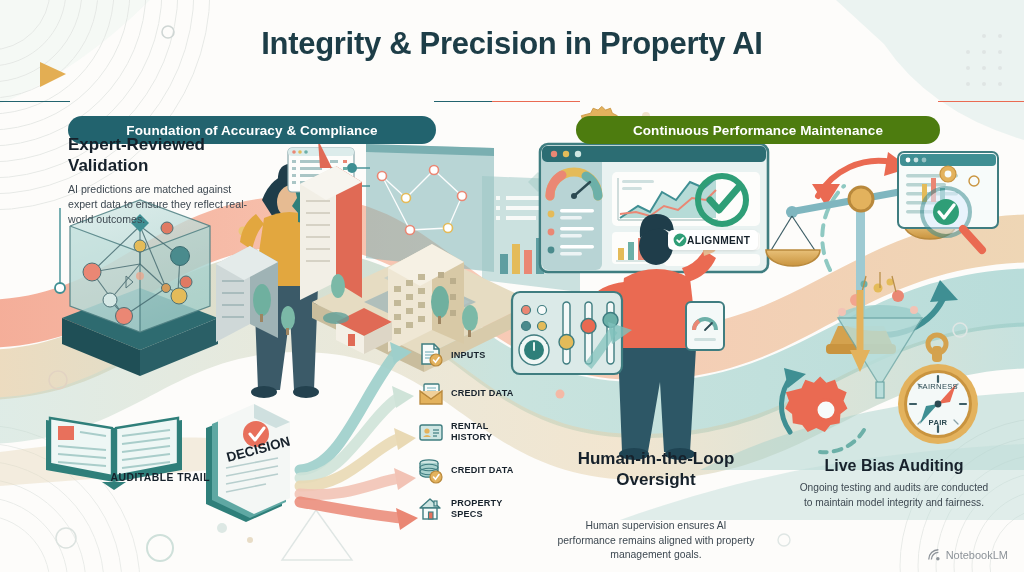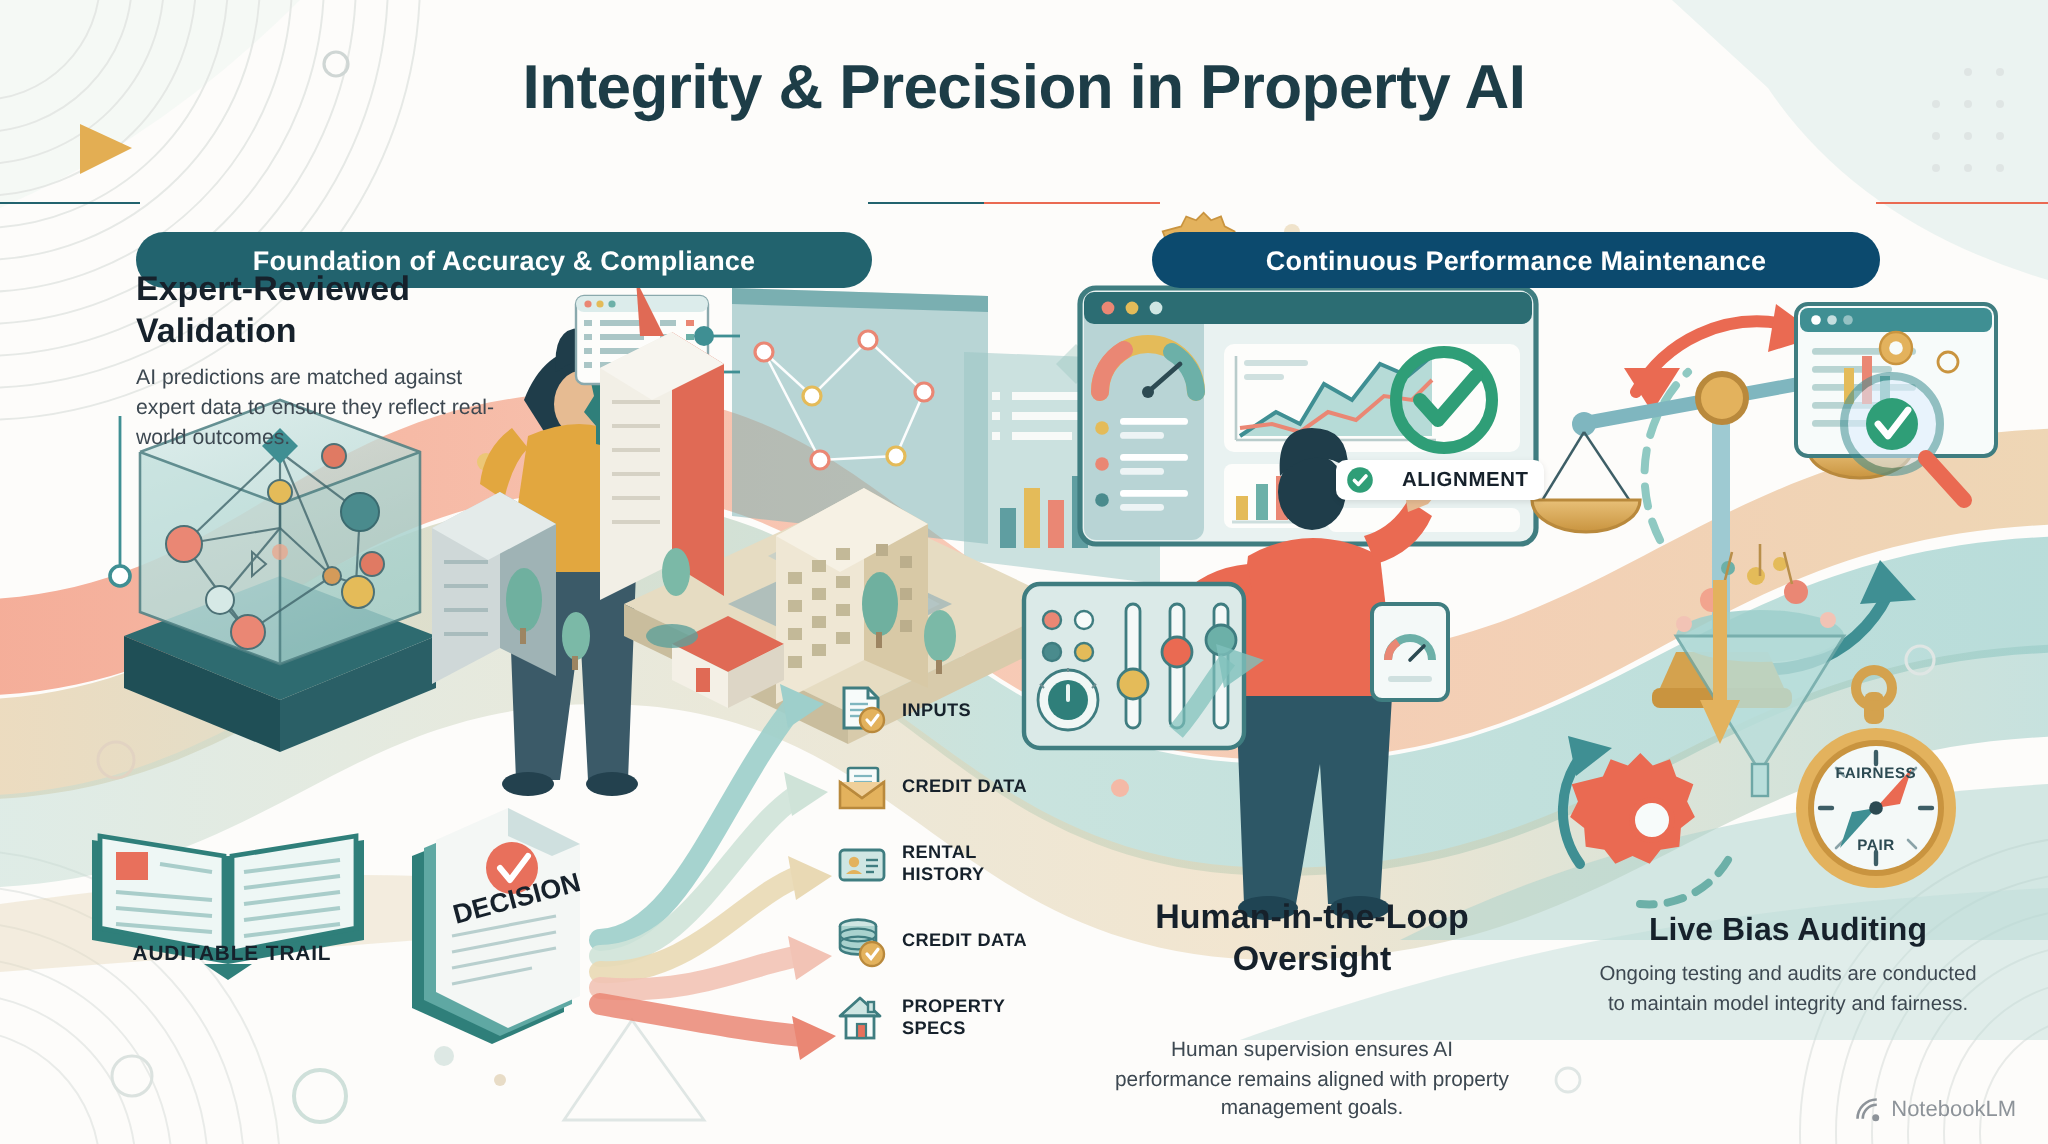--- a/index.html
+++ b/index.html
@@ -20,21 +20,21 @@
     color:#1d3d47; z-index:30;
   }
 
   
   .banner {
     position:absolute; top:88px; height:28px; border-radius:14px;
     color:#fff; font-size:13.5px; font-weight:bold; letter-spacing:0.1px;
     display:flex; align-items:center; justify-content:center; z-index:30;margin-top:28px;
   }
   .banner-left  { left:68px;  width:368px; background:#22636e; }
-  .banner-right { left:576px; width:364px; background:#0c4a6e;text-align:right; }
+  .banner-right { left:576px; width:364px; background:#4d7c0f;text-align:right; }
   .banner-rule { position:absolute; top:101px; height:1.4px; z-index:5; }
   .rule-a { left:0;   width:70px;  background:#22636e; }
   .rule-b { left:434px; width:96px; background:#22636e; }
   .rule-c { left:492px; width:88px; background:#ea6a52; }
   .rule-d { left:938px; width:86px; background:#ea6a52; }
 
   
   .h-block { position:absolute; z-index:30; }
   .h-block .hd {
     font-size:17px; font-weight:bold; color:#16212b; line-height:1.26;
@@ -44,35 +44,35 @@
   }
   .b-expert { left:68px; top:134px; width:180px; }
   .b-explain { left:218px; top:364px; width:150px; }
   .b-explain .hd { font-size:15.5px; }
   .b-human { left:556px; top:448px; width:200px; text-align:center; }
   .b-human .bd { font-size:10.4px;margin-top:28px; }
   .b-bias { left:796px; top:456px; width:196px; text-align:center; }
   .b-bias .hd { font-size:16px; }
   .b-bias .bd { font-size:10.2px; }
 
-  .trail { position:absolute; left:22px; top:472px; width:188px; text-align:center; z-index:30; }
+  .trail { position:absolute; left:22px; top:472px; width:188px; text-align:right; z-index:30; }
   .trail .cap { font-size:10.4px; font-weight:bold; color:#16212b; letter-spacing:0.45px; }
   .trail .bd { font-size:10.2px; color:#3d4851; line-height:1.4; margin-top:4px; }
 
   
   .trace-list { position:absolute; left:418px; top:338px; width:112px; z-index:30; }
   .trace-row { display:flex; align-items:center; height:34px; margin-bottom:4.5px; }
   .trace-ico { width:26px; height:26px; flex:0 0 26px; margin-right:7px; }
   .trace-lbl { font-size:9.1px; font-weight:bold; color:#16212b; line-height:1.2; letter-spacing:0.2px; }
 
   
   .align-badge {
     position:absolute; left:668px; top:230px; z-index:30;
     background:#fff; border-radius:5px; padding:3px 8px 3px 5px;
-    display:flex; align-items:center; gap:14px;
+    display:flex; align-items:center; gap:0;
     box-shadow:0 1px 3px rgba(0,0,0,.10);
   }
   .align-badge .txt { font-size:10.2px; font-weight:bold; color:#16212b; letter-spacing:0.3px; }
 
   .wm {
     position:absolute; right:16px; bottom:10px; z-index:40;
     display:flex; align-items:center; gap:5px;
     font-size:11px; color:#8d9399;
   }
 </style>
@@ -773,21 +773,21 @@
   </div>
 
   <div class="align-badge">
     <svg width="14" height="14" viewBox="0 0 14 14">
       <circle cx="7" cy="7" r="6.4" fill="#2f9e77"></circle>
       <path d="M4.2 7.2 L6.2 9.2 L10 5" stroke="#fff" stroke-width="1.8" fill="none" stroke-linecap="round" stroke-linejoin="round"></path>
     </svg>
     <span class="txt">ALIGNMENT</span>
   </div>
 
-  <div style="position:absolute;left:908px;top:382px;width:60px;text-align:center;font-size:7.6px;font-weight:bold;color:#2c4a52;letter-spacing:0.3px;z-index:31">FAIRNESS</div>
+  <div style="position:absolute;left:908px;top:382px;width:60px;text-align:center;font-size:7.6px;font-weight:normal;color:#2c4a52;letter-spacing:0.3px;z-index:31">FAIRNESS</div>
   <div style="position:absolute;left:908px;top:418px;width:60px;text-align:center;font-size:7.6px;font-weight:bold;color:#2c4a52;letter-spacing:0.3px;z-index:31">PAIR</div>
 
   <div class="wm">
     <svg width="14" height="14" viewBox="0 0 16 16">
       <path d="M2 13 A11 11 0 0 1 13 2" fill="none" stroke="#8d9399" stroke-width="1.5"></path>
       <path d="M5 13 A8 8 0 0 1 13 5" fill="none" stroke="#8d9399" stroke-width="1.5"></path>
       <circle cx="12.4" cy="12.4" r="2" fill="#8d9399"></circle>
     </svg>
     <span>NotebookLM</span>
   </div>

